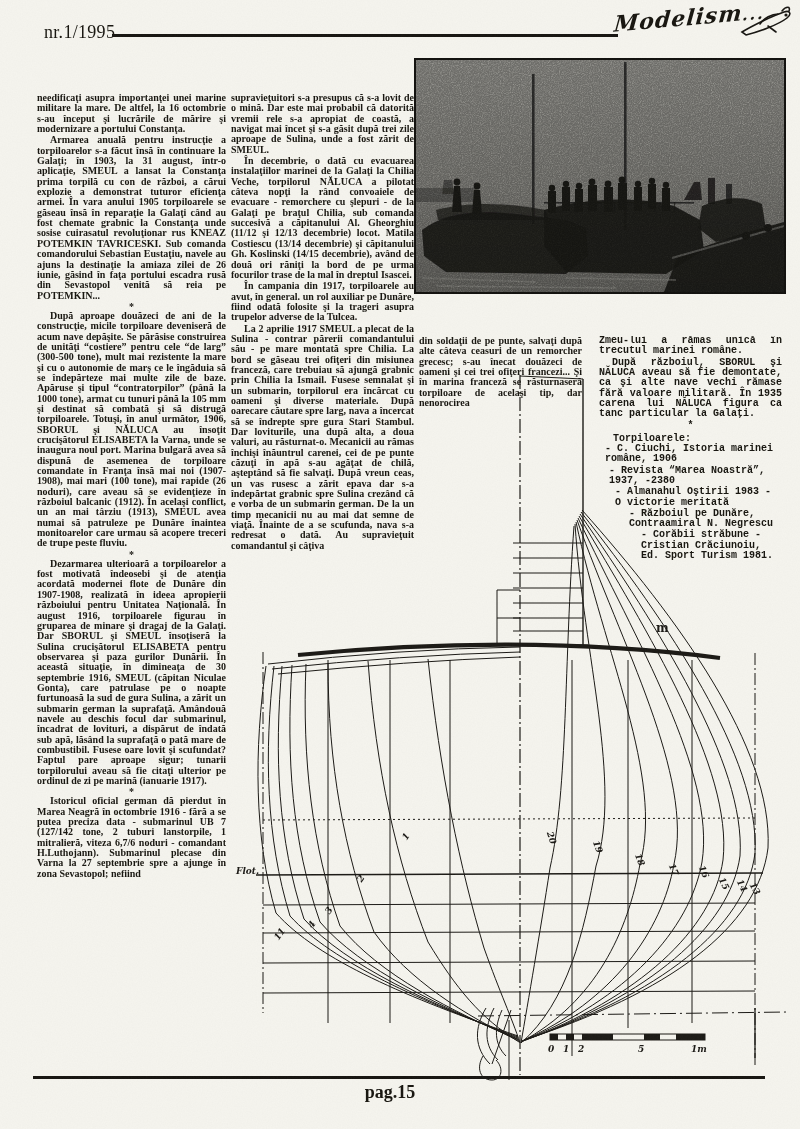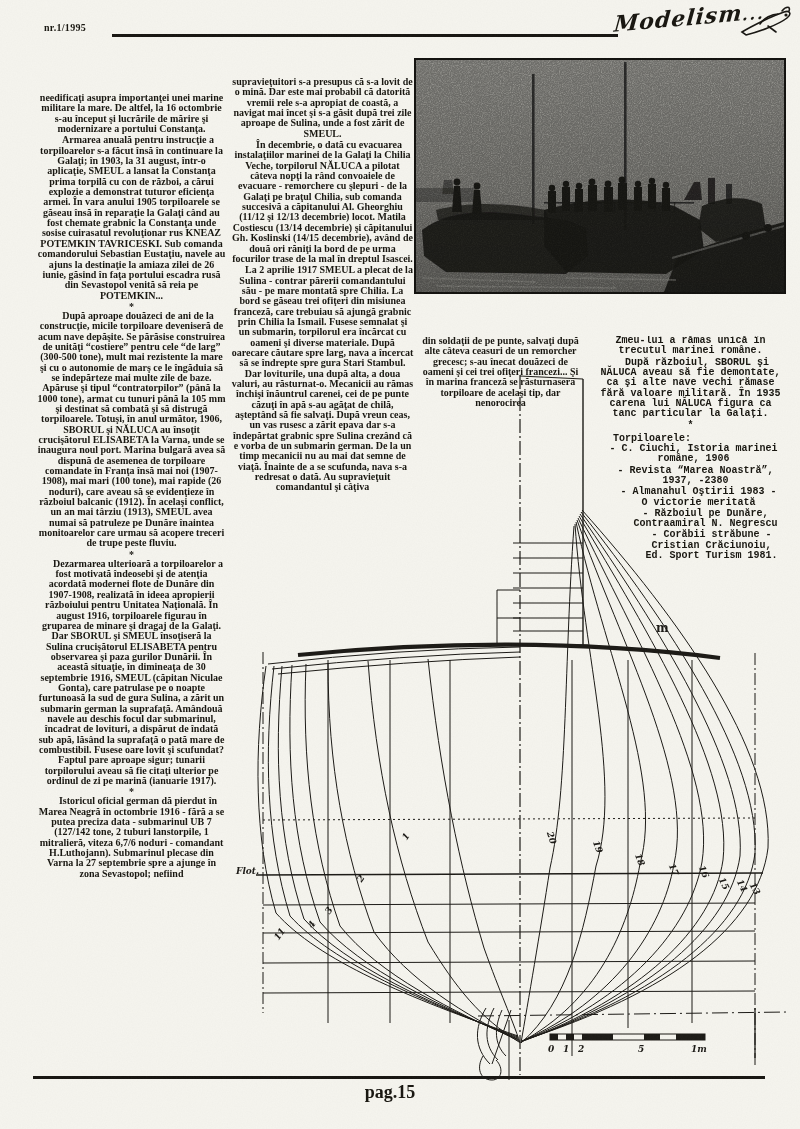--- a/index.html
+++ b/index.html
@@ -1,33 +1,33 @@
 <!DOCTYPE html>
 <html><head>
 <meta charset="utf-8">
 <style>
   html,body{margin:0;padding:0;background:#888;}
   .page{position:relative;width:800px;height:1129px;background:#f6f5ef;overflow:hidden;
         font-family:"Liberation Serif",serif;color:#17150f;}
   .noise{position:absolute;inset:0;opacity:.5;pointer-events:none;z-index:9;}
   
-  .issue{position:absolute;left:44px;top:22px;font-size:10px;font-weight:bold;letter-spacing:.3px;}
+  .issue{position:absolute;left:44px;top:22px;font-size:18px;font-weight:normal;letter-spacing:.3px;}
   .hrule{position:absolute;left:112px;top:34px;width:506px;height:3px;background:#171511;}
   .logo{position:absolute;left:614px;top:4px;font-family:"DejaVu Serif",serif;font-style:italic;
         font-weight:bold;font-size:22px;transform:rotate(-5deg) skewX(-10deg);letter-spacing:1px;}
   .logo .dots{font-size:16px;letter-spacing:2px;}
   .doodle{position:absolute;left:738px;top:2px;}
   
   .col{position:absolute;font-size:10px;line-height:10.35px;text-align:justify;font-weight:bold;
        overflow:hidden;margin-top:39px;}
-  .col p{margin:0 0 1px 0;text-align:center;}
+  .col p{margin:0 0 1px 0;}
   .col p.ind{text-indent:13px;}
   .star{ text-align:center;font-size:10px;line-height:9px;height:9px;font-weight:bold;}
   #col1{left:37px;top:54px;width:189px;height:1012px;}
-  #col2{left:231px;top:38px;width:183px;height:592px;}
+  #col2{left:231px;top:54px;width:183px;height:592px;}
   #col3a{left:419px;top:297px;width:163px;height:92px;}
   #col3b{left:599px;top:297px;width:183px;height:315px;font-family:Liberation Mono, monospace;}
   .bibtitle{font-weight:bold;padding-left:14px;margin-top:4px;}
   .bib{margin:0;text-align:left;line-height:10.3px;}
   
   .photo{position:absolute;left:414px;top:58px;width:368px;height:232px;border:2px solid #11100d;
          background:#b9b9b3;}
   
   .drawing{position:absolute;left:228px;top:368px;z-index:1;}
   
@@ -60,20 +60,21 @@
     <p class="ind">După aproape douăzeci de ani de la construcţie, micile torpiloare deveniseră de acum nave depăşite. Se părăsise construirea de unităţi “costiere” pentru cele “de larg” (300-500 tone), mult mai rezistente la mare şi cu o autonomie de marş ce le îngăduia să se îndepărteze mai multe zile de baze. Apăruse şi tipul “contratorpilor” (până la 1000 tone), armat cu tunuri până la 105 mm şi destinat să combată şi să distrugă torpiloarele. Totuşi, în anul următor, 1906, SBORUL şi NĂLUCA au însoţit crucişătorul ELISABETA la Varna, unde se inaugura noul port. Marina bulgară avea să dispună de asemenea de torpiloare comandate în Franţa însă mai noi (1907-1908), mai mari (100 tone), mai rapide (26 noduri), care aveau să se evidenţieze în războiul balcanic (1912). În acelaşi conflict, un an mai târziu (1913), SMEUL avea numai să patruleze pe Dunăre înaintea monitoarelor care urmau să acopere treceri de trupe peste fluviu.</p>
     <div class="star">*</div>
     <p class="ind">Dezarmarea ulterioară a torpiloarelor a fost motivată îndeosebi şi de atenţia acordată modernei flote de Dunăre din 1907-1908, realizată în ideea apropierii războiului pentru Unitatea Naţională. În august 1916, torpiloarele figurau în gruparea de minare şi dragaj de la Galaţi. Dar SBORUL şi SMEUL însoţiseră la Sulina crucişătorul ELISABETA pentru observarea şi paza gurilor Dunării. În această situaţie, în dimineaţa de 30 septembrie 1916, SMEUL (căpitan Niculae Gonta), care patrulase pe o noapte furtunoasă la sud de gura Sulina, a zărit un submarin german la suprafaţă. Amândouă navele au deschis focul dar submarinul, încadrat de lovituri, a dispărut de îndată sub apă, lăsând la suprafaţă o pată mare de combustibil. Fusese oare lovit şi scufundat? Faptul pare aproape sigur; tunarii torpilorului aveau să fie citaţi ulterior pe ordinul de zi pe marină (ianuarie 1917).</p>
     <div class="star">*</div>
     <p class="ind">Istoricul oficial german dă pierdut în Marea Neagră în octombrie 1916 - fără a se putea preciza data - submarinul UB 7 (127/142 tone, 2 tuburi lanstorpile, 1 mitralieră, viteza 6,7/6 noduri - comandant H.Luthojann). Submarinul plecase din Varna la 27 septembrie spre a ajunge în zona Sevastopol; nefiind</p>
   </div>
 
   <div class="col" id="col2">
     <p>supravieţuitori s-a presupus că s-a lovit de o mină. Dar este mai probabil că datorită vremii rele s-a apropiat de coastă, a navigat mai încet şi s-a găsit după trei zile aproape de Sulina, unde a fost zărit de SMEUL.</p>
     <p class="ind">În decembrie, o dată cu evacuarea instalaţiilor marinei de la Galaţi la Chilia Veche, torpilorul NĂLUCA a pilotat câteva nopţi la rând convoaiele de evacuare - remorchere cu şlepuri - de la Galaţi pe braţul Chilia, sub comanda succesivă a căpitanului Al. Gheorghiu (11/12 şi 12/13 decembrie) locot. Matila Costiescu (13/14 decembrie) şi căpitanului Gh. Koslinski (14/15 decembrie), având de două ori răniţi la bord de pe urma focurilor trase de la mal în dreptul Isascei.</p>
+    <p class="ind">În campania din 1917, torpiloarele au avut, în general. un rol auxiliar pe Dunăre, fiind odată folosite şi la trageri asupra trupelor adverse de la Tulcea.</p>
     <p class="ind">La 2 aprilie 1917 SMEUL a plecat de la Sulina - contrar părerii comandantului său - pe mare montată spre Chilia. La bord se găseau trei ofiţeri din misiunea franceză, care trebuiau să ajungă grabnic prin Chilia la Ismail. Fusese semnalat şi un submarin, torpilorul era încărcat cu oameni şi diverse materiale. După oarecare căutare spre larg, nava a încercat să se îndrepte spre gura Stari Stambul. Dar loviturile, una după alta, a doua valuri, au răsturnat-o. Mecanicii au rămas închişi înăuntrul carenei,  cei de pe punte căzuţi în apă s-au agăţat de chilă, aşteptând să fie salvaţi. După vreun ceas, un vas rusesc a zărit epava dar s-a îndepărtat grabnic spre Sulina crezând că e vorba de un submarin german. De la un timp mecanicii nu au mai dat semne de viaţă. Înainte de a se scufunda, nava s-a redresat o dată. Au supravieţuit comandantul şi câţiva</p>
   </div>
 
   <svg class="photo" width="368" height="232" viewBox="0 0 368 232" preserveAspectRatio="none">
     <defs>
       <linearGradient id="sky" x1="0" y1="0" x2="0" y2="1">
         <stop offset="0" stop-color="#c9c8c1"></stop>
         <stop offset=".55" stop-color="#b3b2ab"></stop>
         <stop offset="1" stop-color="#8f8e88"></stop>
       </linearGradient>

